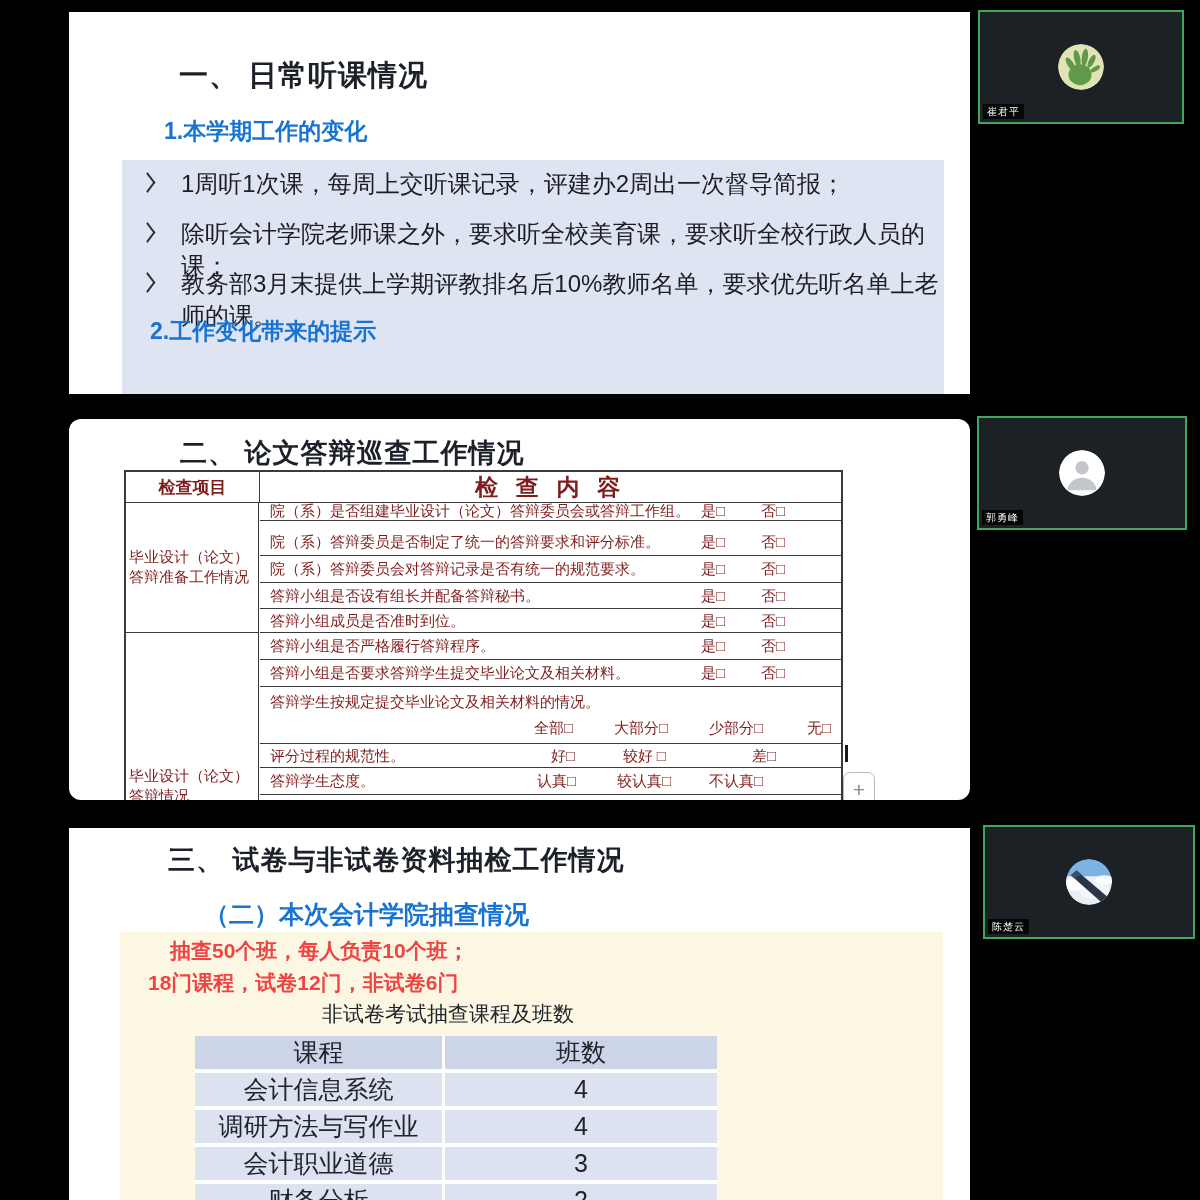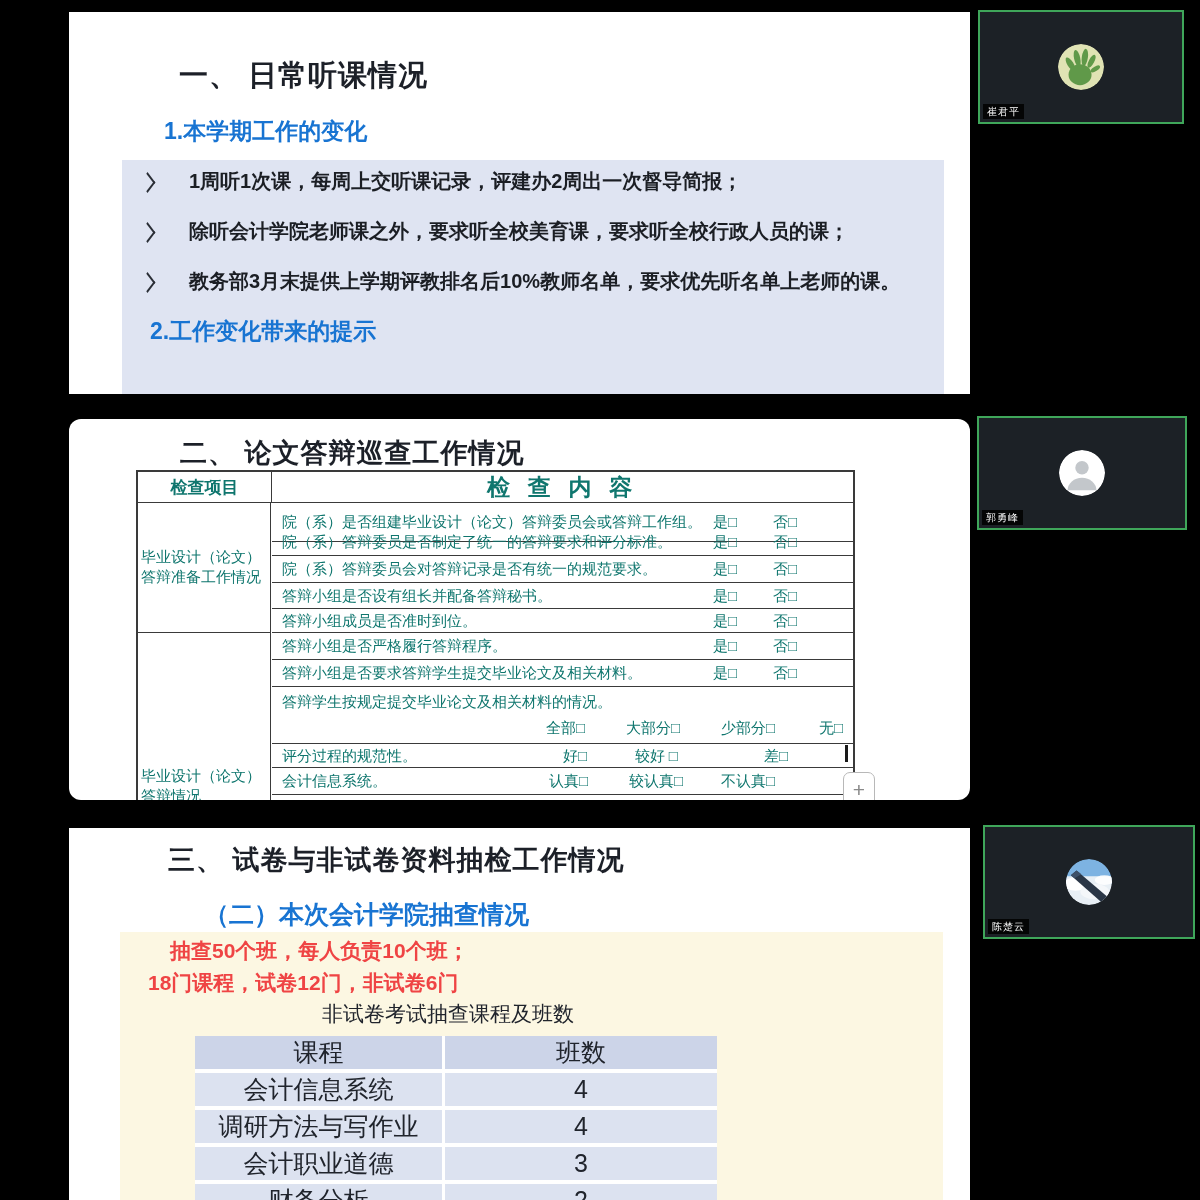--- a/index.html
+++ b/index.html
@@ -9,26 +9,26 @@
   #slide1{top:12px;height:382px;}
   #slide2{top:419px;height:381px;border-radius:12px;}
   #slide3{top:828px;height:432px;}
 
   
   .s1-title{position:absolute;left:110px;top:44px;font-size:29px;font-weight:800;letter-spacing:1px;color:#1c2028;}
   .blue-h{position:absolute;font-size:23px;font-weight:800;color:#1874d2;}
   #s1h1{left:95px;top:104px;}
   #s1h2{left:81px;top:304px;}
   .s1-band{position:absolute;left:53px;top:148px;width:822px;height:234px;background:#dfe4f2;}
-  .bullet{position:absolute;left:120px;width:760px;font-size:20px;font-weight:700;color:#1b1e24;}
+  .bullet{position:absolute;left:112px;width:760px;font-size:24px;font-weight:400;color:#1b1e24;}
   .arrow-b{position:absolute;left:72px;width:11px;height:11px;border-top:2.5px solid #2a2e36;border-right:2.5px solid #2a2e36;transform:rotate(45deg) skew(8deg,8deg);}
   
   .s2-title{position:absolute;left:111px;top:16px;font-size:27px;font-weight:800;letter-spacing:1px;color:#1c2028;}
-  .t2{position:absolute;left:67px;top:51px;width:715px;height:340px;border:2px solid #3a3a3a;
-      font-family:"Liberation Serif","DejaVu Serif",serif;font-size:15px;color:#0f766e;background:#fff;}
+  .t2{position:absolute;left:55px;top:51px;width:715px;height:340px;border:2px solid #3a3a3a;
+      font-family:"Liberation Serif","DejaVu Serif",serif;font-size:15px;color:#7f1d1d;background:#fff;}
   .t2 .hdr{position:absolute;left:0;top:0;right:0;height:30px;border-bottom:1px solid #3a3a3a;display:flex;}
   .t2 .hdr .c1{width:133px;border-right:1px solid #3a3a3a;display:flex;align-items:center;justify-content:center;font-weight:700;font-size:17px;}
   .t2 .hdr .c2{flex:1;display:flex;align-items:center;justify-content:center;font-weight:700;font-size:23px;letter-spacing:6px;}
   .gcell{position:absolute;left:0;width:133px;border-right:1px solid #3a3a3a;box-sizing:border-box;padding:2px 3px;line-height:20px;}
   #g1{top:30px;height:131px;border-bottom:1px solid #3a3a3a;display:flex;flex-direction:column;justify-content:center;}
   #g2{top:161px;height:179px;display:flex;flex-direction:column;justify-content:flex-end;padding-bottom:6px;}
   .trow{position:absolute;left:134px;right:0;border-bottom:1px solid #3a3a3a;box-sizing:border-box;padding-left:10px;}
   .trow .rt{position:absolute;left:10px;top:50%;transform:translateY(-50%);white-space:nowrap;}
   .opt{position:absolute;top:50%;transform:translateY(-50%);white-space:nowrap;}
   .r7t{position:absolute;left:10px;top:6px;white-space:nowrap;}
@@ -85,21 +85,21 @@
       </div>
       <div class="gcell" id="g1">
         <div>毕业设计（论文）</div>
         <div>答辩准备工作情况</div>
       </div>
       <div class="gcell" id="g2">
         <div>毕业设计（论文）</div>
         <div>答辩情况</div>
       </div>
 
-      <div class="trow" style="top:30px;height:40px;">
+      <div class="trow" style="top:30px;height:19px;">
         <span class="rt">院（系）是否组建毕业设计（论文）答辩委员会或答辩工作组。</span>
         <span class="opt" style="left:441px;">是□</span>
         <span class="opt" style="left:501px;">否□</span>
       </div>
       <div class="trow" style="top:57px;height:27px;">
         <span class="rt">院（系）答辩委员是否制定了统一的答辩要求和评分标准。</span>
         <span class="opt" style="left:441px;">是□</span>
         <span class="opt" style="left:501px;">否□</span>
       </div>
       <div class="trow" style="top:84px;height:27px;">
@@ -134,21 +134,21 @@
         <span class="opt2" style="left:449px;">少部分□</span>
         <span class="opt2" style="left:547px;">无□</span>
       </div>
       <div class="trow" style="top:272px;height:24px;">
         <span class="rt">评分过程的规范性。</span>
         <span class="opt" style="left:291px;">好□</span>
         <span class="opt" style="left:363px;">较好 □</span>
         <span class="opt" style="left:492px;">差□</span>
       </div>
       <div class="trow" style="top:296px;height:27px;">
-        <span class="rt">会计信息系统。</span>
+        <span class="rt">答辩学生态度。</span>
         <span class="opt" style="left:277px;">认真□</span>
         <span class="opt" style="left:357px;">较认真□</span>
         <span class="opt" style="left:449px;">不认真□</span>
       </div>
       <div class="trow" style="top:323px;height:20px;"></div>
     </div>
     <div class="cursor-tick"></div>
     <div class="plus-btn">+</div>
   </div>
 

